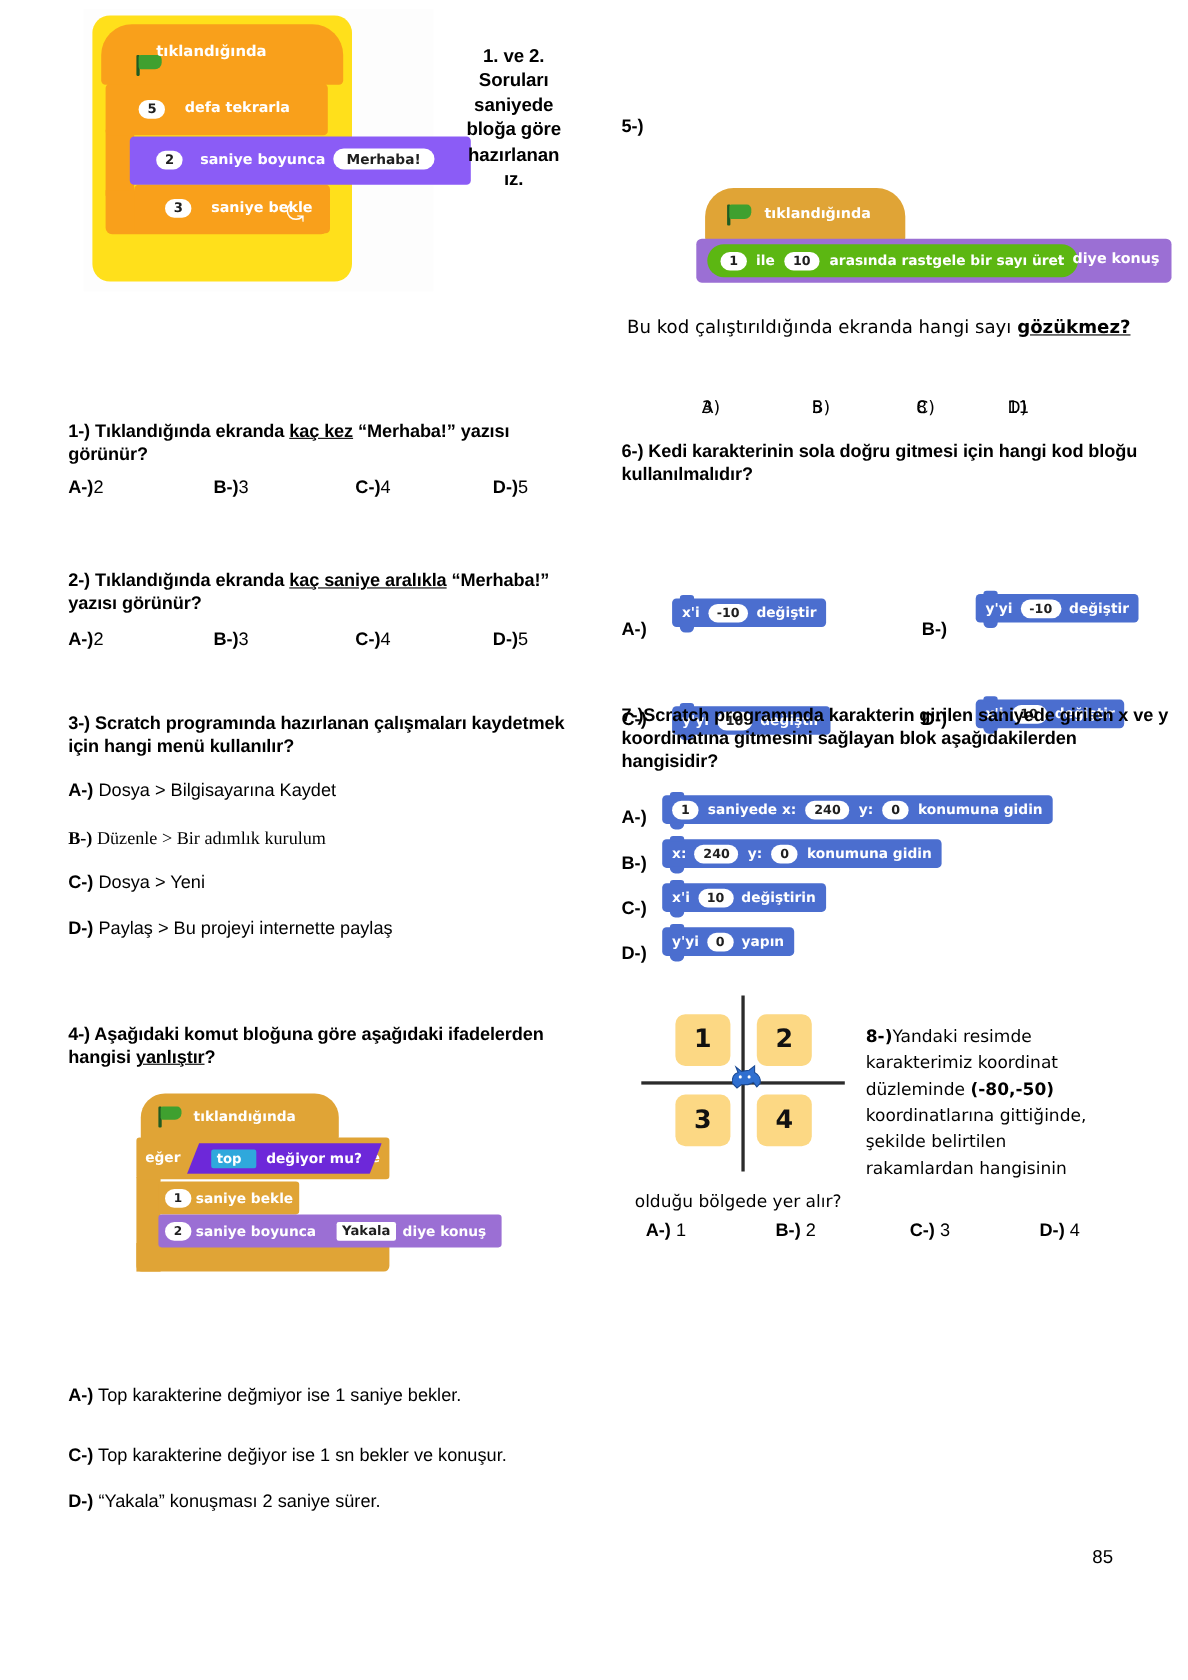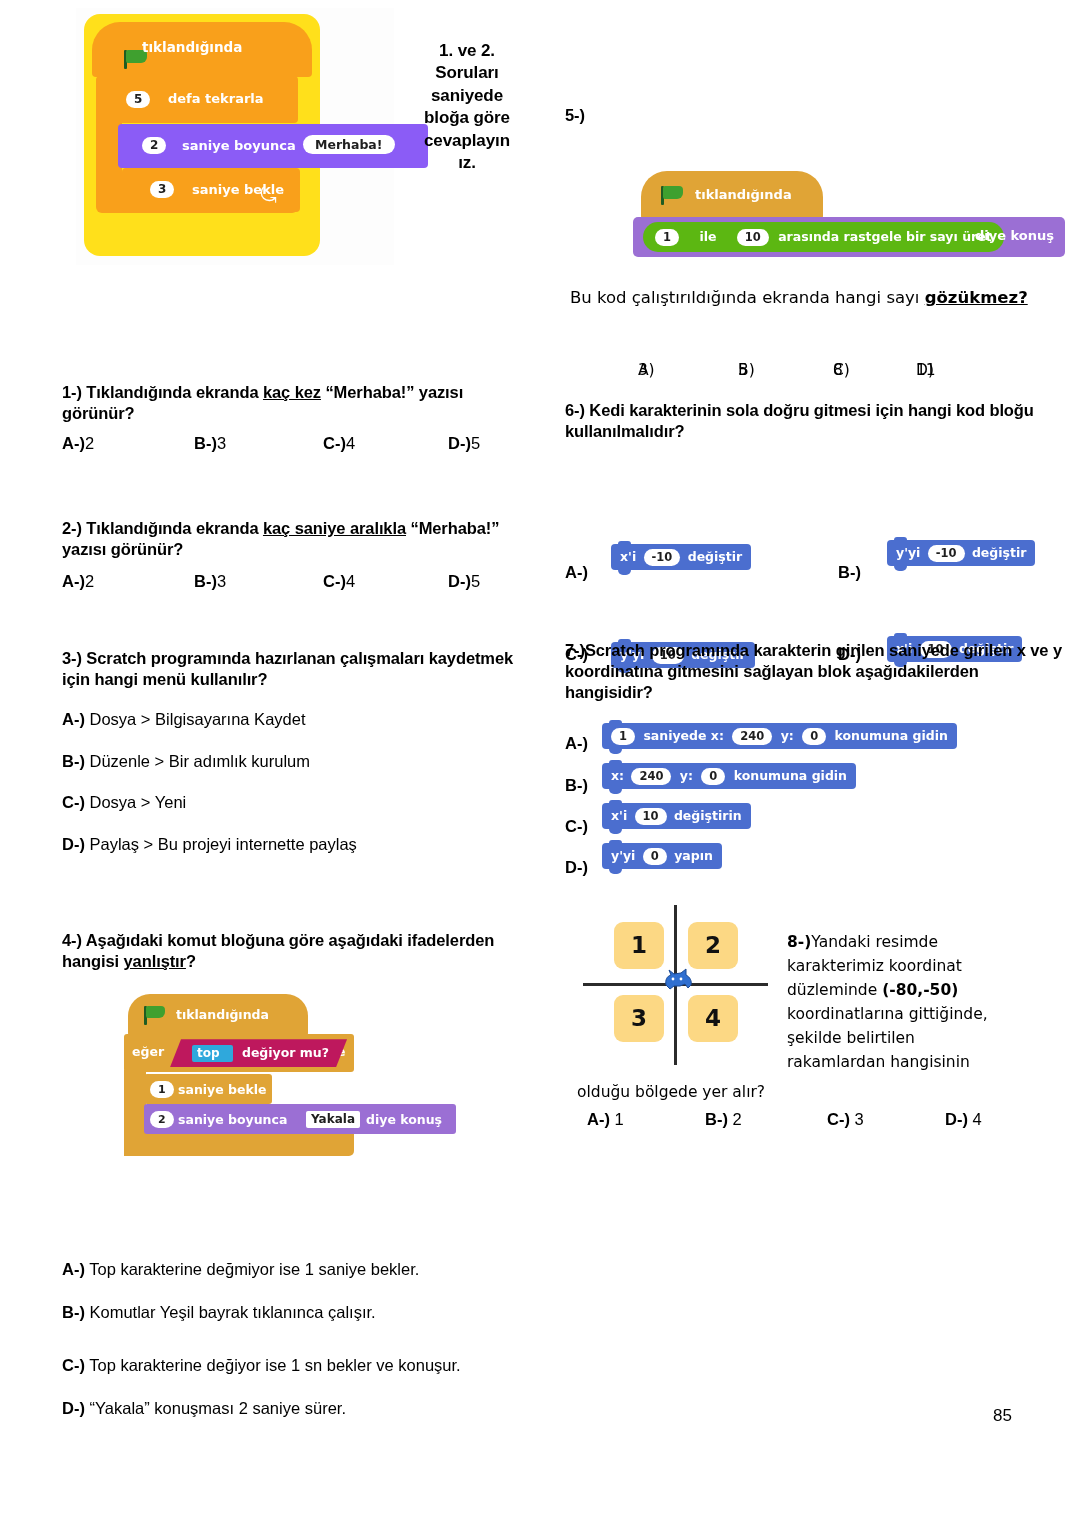--- a/index.html
+++ b/index.html
@@ -113,21 +113,21 @@
     background:#e0a436; border-radius:22px 22px 3px 3px;
   }
   .b4-if {
     position:absolute; left:10px; top:44px; width:230px; height:38px;
     background:#e0a436; border-radius:3px;
   }
   .b4-if-left { position:absolute; left:10px; top:80px; width:22px; height:86px; background:#e0a436;}
   .b4-bottom { position:absolute; left:10px; top:140px; width:230px; height:26px; background:#e0a436; border-radius:0 0 5px 5px;}
   .b4-hex {
     position:absolute; left:56px; top:49px; height:28px;
-    background:#be185d; color:#fff; font-size:12.5px; line-height:28px;
+    background:#6d28d9; color:#fff; font-size:12.5px; line-height:28px;
     padding:0 18px 0 22px;
     clip-path: polygon(11px 0, 100% 0, calc(100% - 11px) 100%, 0 100%);
   }
   .b4-wait {
     position:absolute; left:30px; top:84px; width:128px; height:30px;
     background:#e0a436; border-radius:3px;
   }
   .b4-say {
     position:absolute; left:30px; top:114px; width:312px; height:30px;
     background:#9b6fd4; border-radius:3px;
@@ -230,21 +230,21 @@
 
       <div class="loop-arrow">⤾</div>
     </div>
 
     <div style="position:absolute; left:340px; top:40px; width:130px; text-align:center;">
       <div class="q-title" style="font-size:17px; line-height:1.32;">
         <div>1. ve 2.</div>
         <div>Soruları</div>
         <div>saniyede</div>
         <div>bloğa göre</div>
-        <div>cevaplayın</div>
+        <div>hazırlanan</div>
         <div>ız.</div>
       </div>
     </div>
 
     <div style="position:absolute; left:0; top:382px; width:468px;">
       <div class="q-title">
         <span>1-)</span>
         <span>Tıklandığında ekranda </span><u class="ul">kaç kez</u><span> “Merhaba!” yazısı görünür?</span>
       </div>
       <div class="ans-row" style="top:52px; height:24px;">
@@ -269,21 +269,21 @@
     </div>
 
     <div style="position:absolute; left:0; top:648px; width:468px;">
       <div class="q-title">
         <span>3-)</span>
         <span>Scratch programında hazırlanan çalışmaları kaydetmek için hangi menü kullanılır?</span>
       </div>
       <div class="opt" style="margin-top:19px;">
         <b>A-)</b> <span>Dosya &gt; Bilgisayarına Kaydet</span>
       </div>
-      <div class="opt" style="margin-top:20px;">
+      <div class="opt" style="margin-top:20px;font-family:Liberation Serif, serif;">
         <b>B-)</b> <span>Düzenle &gt; Bir adımlık kurulum</span>
       </div>
       <div class="opt" style="margin-top:20px;">
         <b>C-)</b> <span>Dosya &gt; Yeni</span>
       </div>
       <div class="opt" style="margin-top:20px;">
         <b>D-)</b> <span>Paylaş &gt; Bu projeyi internette paylaş</span>
       </div>
     </div>
 
@@ -325,23 +325,20 @@
             <span class="sb" style="position:absolute;left:34px;top:8px;font-size:12.5px;">saniye boyunca</span>
             <span class="sb sb-rect" style="position:absolute;left:162px;top:7px;font-size:12px;">Yakala</span>
             <span class="sb" style="position:absolute;left:222px;top:8px;font-size:12.5px;">diye konuş</span>
           </div>
         </div>
       </div>
 
       <div class="opt" style="margin-top:84px;">
         <b>A-)</b> <span>Top karakterine değmiyor ise 1 saniye bekler.</span>
       </div>
-      <div class="opt" style="margin-top:21px;">
-        <b>B-)</b> <span>Komutlar Yeşil bayrak tıklanınca çalışır.</span>
-      </div>
       <div class="opt" style="margin-top:32px;">
         <b>C-)</b> <span>Top karakterine değiyor ise 1 sn bekler ve konuşur.</span>
       </div>
       <div class="opt" style="margin-top:21px;">
         <b>D-)</b> <span>“Yakala” konuşması 2 saniye sürer.</span>
       </div>
     </div>
 
   </div>
 
@@ -355,21 +352,21 @@
           <div class="flag" style="left:20px; top:15px; width:22px; height:17px;">
             <div class="pole"></div>
               <div class="cloth" style="width:20px;height:13px;"></div>
           </div>
           <span class="sb" style="position:absolute;left:54px;top:16px;font-size:13px;">tıklandığında</span>
         </div>
 
         <div class="b5-say">
           <div class="b5-green sb">
             <span class="sb-oval" style="font-size:11.5px;">1</span>
-            <span style="margin:0 16px;">ile</span>
+            <span style="margin:0 4px;">ile</span>
             <span class="sb-oval" style="font-size:11.5px;">10</span>
             <span style="margin-left:5px;">arasında rastgele bir sayı üret</span>
           </div>
           <span class="sb" style="position:absolute;right:11px;top:11px;font-size:13px;">diye konuş</span>
         </div>
       </div>
 
       <div class="q-title-thin" style="position:absolute; top:182px; left:5px; font-weight:normal; font-size:16.5px;">
         <span>Bu kod çalıştırıldığında ekranda hangi sayı </span><b><u class="ul">gözükmez?</u></b>
       </div>

